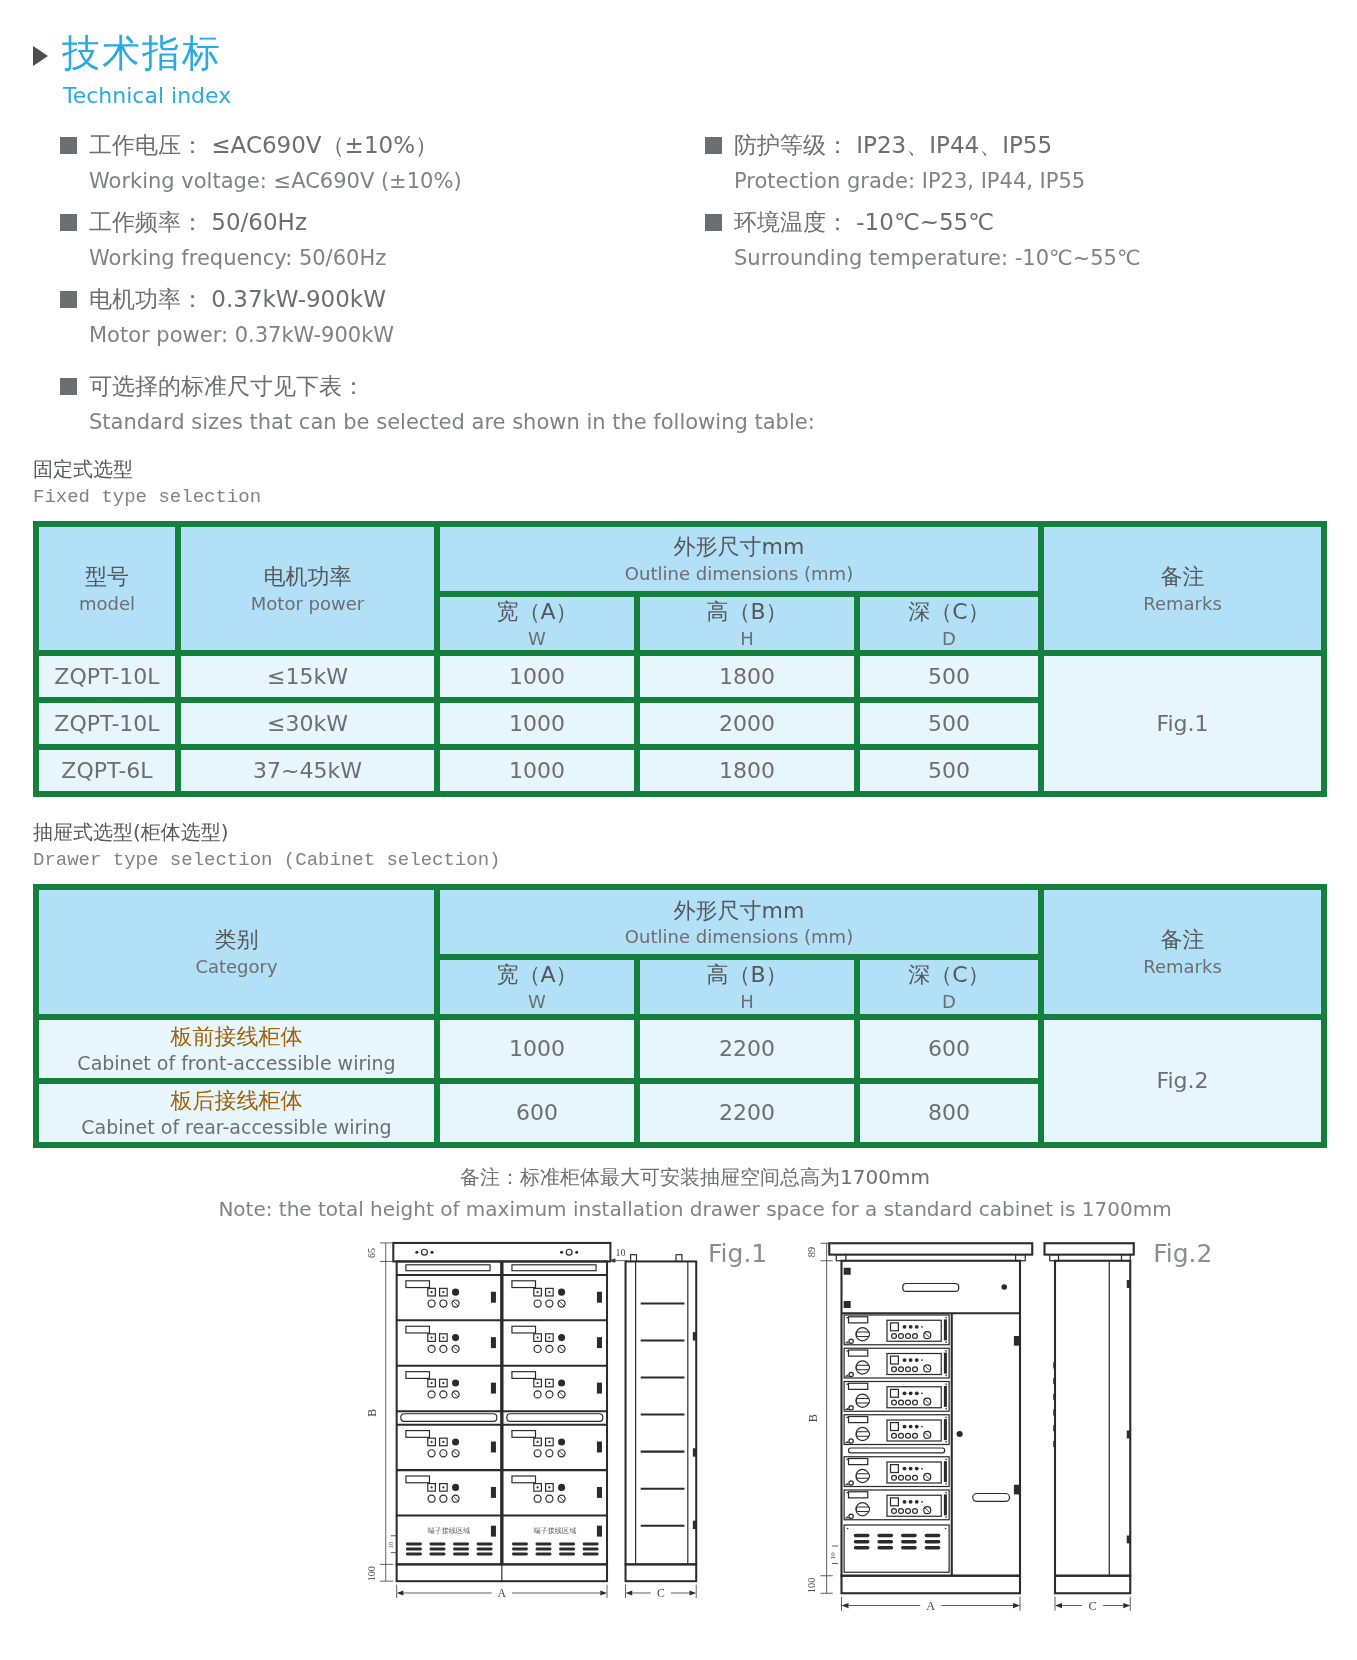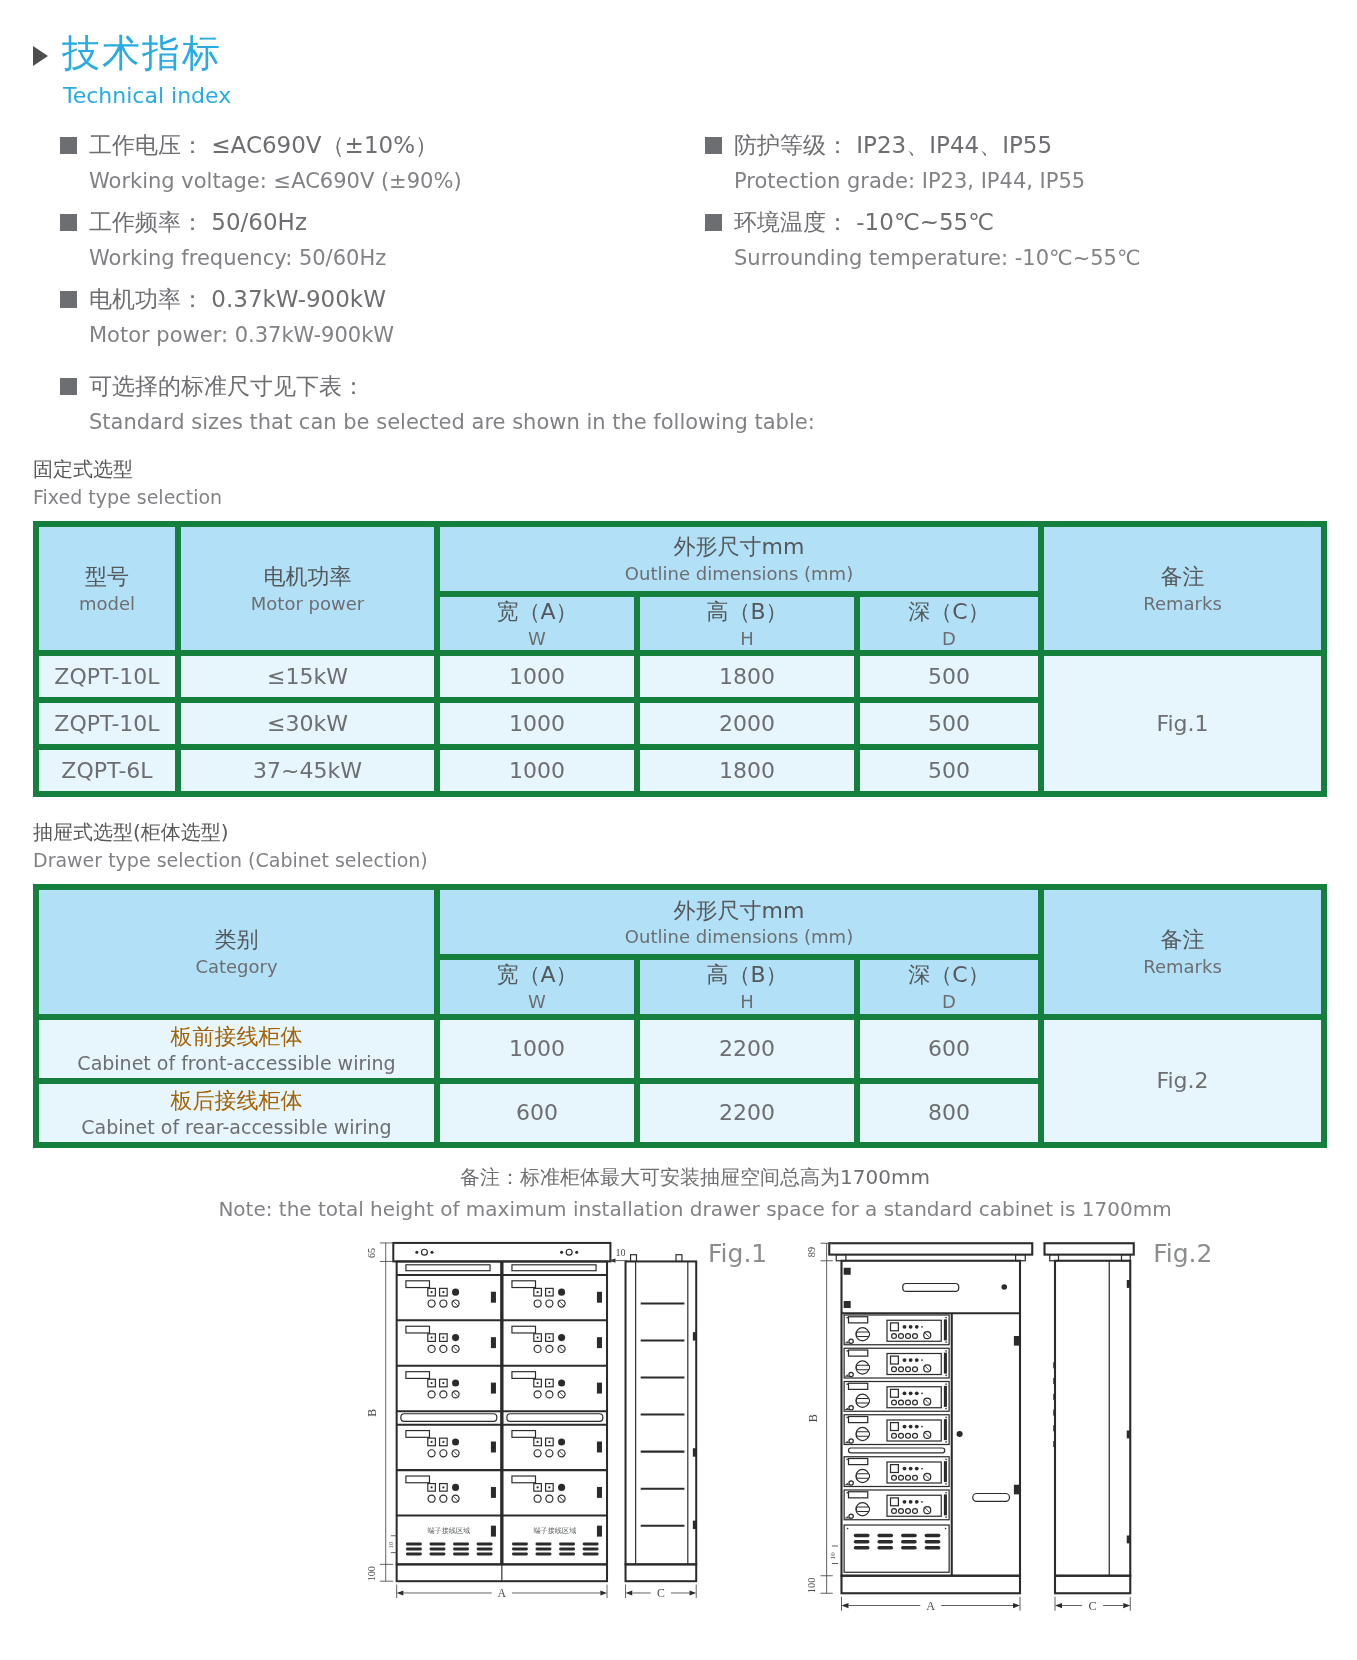--- a/index.html
+++ b/index.html
@@ -19,21 +19,21 @@
   .spec-col{width:645px;}
   .spec-col.right{width:auto;}
   .spec-item .zh{font-size:23px;color:#6d6e71;display:flex;align-items:center;}
   .bullet{width:17px;height:17px;background:#6d6e71;margin-right:12px;flex:none;}
   .spec-item .en{font-size:21px;color:#808285;margin:8px 0 14px 29px;}
   .sizes-item{padding-left:27px;margin-top:10px;}
 
   
   .sec-label{margin-top:22px;}
   .sec-zh{font-size:20px;color:#58595b;}
-  .sec-en{font-size:19px;color:#808285;margin-top:3px;}
+  .sec-en{font-size:19px;color:#808285;margin-top:3px;font-family:Liberation Mono, monospace;}
 
   
   table.spec-table{border-collapse:collapse;table-layout:fixed;width:1288px;margin-top:13px;}
   table.spec-table th,table.spec-table td{border:6px solid #15803d;text-align:center;
       vertical-align:middle;padding:0;}
   table.spec-table thead th{background:#b2e0f6;font-weight:400;}
   table.spec-table tbody td{background:#e7f5fc;font-size:22px;color:#6d6e71;}
   .hzh{font-size:22px;color:#55585a;line-height:1.4;}
   .hen{font-size:18px;color:#6d6e71;line-height:1.25;}
   .cat-zh{font-size:22px;color:#a16207;line-height:1.35;}
@@ -72,21 +72,21 @@
   </div>
   <div class="subtitle">Technical index</div>
 
   <div class="specs">
     <div class="spec-col">
       <div class="spec-item">
         <div class="zh">
             <span class="bullet"></span>
             <span>工作电压： ≤AC690V（±10%）</span>
           </div>
-        <div class="en">Working voltage: ≤AC690V (±90%)</div>
+        <div class="en">Working voltage: ≤AC690V (±10%)</div>
       </div>
       <div class="spec-item">
         <div class="zh">
             <span class="bullet"></span>
             <span>工作频率： 50/60Hz</span>
           </div>
         <div class="en">Working frequency: 50/60Hz</div>
       </div>
       <div class="spec-item">
         <div class="zh">

